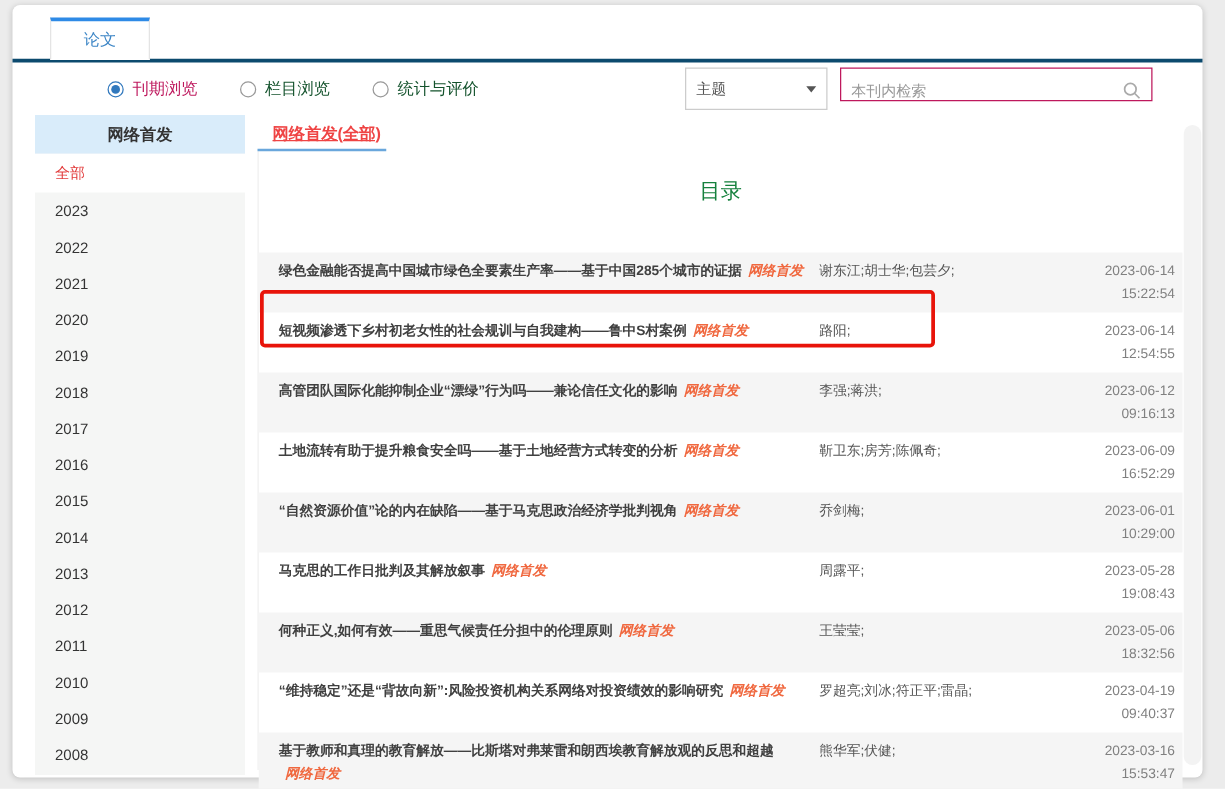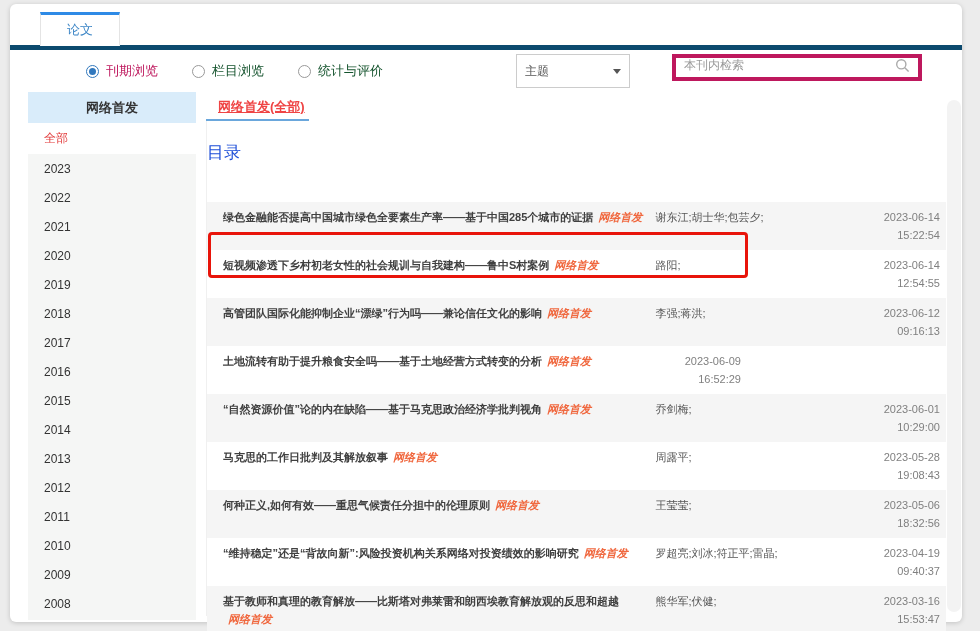--- a/index.html
+++ b/index.html
@@ -16,21 +16,21 @@
     width: 952px;
     height: 618px;
     background: #fff;
     border-radius: 6px;
     box-shadow: 0 1px 5px rgba(0,0,0,0.18);
   }
 
   
   .tabbar {
     position: absolute; left: 0; top: 10px; width: 100%; height: 36px;
-    border-bottom: 5px solid #0c4a6e;
+    border-bottom: 3px solid #0c4a6e;
   }
   .tab {
     position: absolute; left: 30px; bottom: -1px;
     width: 80px; height: 34px;
     background: #fff;
     border-top: 3px solid #2e8ae6;
     border-left: 1px solid #e4e4e4;
     border-right: 1px solid #e4e4e4;
     border-bottom: 1px solid #fff;
     color: #3d86c6; font-size: 13px;
@@ -60,22 +60,22 @@
     width: 114px; height: 27px; border: 1px solid #ccc; background: #fff;
     display: flex; align-items: center; padding: 16px 8px; font-size: 12px; color: #555;
     cursor: pointer;
   }
   .select .arrow {
     margin-left: auto; width: 0; height: 0;
     border-left: 4px solid transparent; border-right: 4px solid transparent;
     border-top: 5px solid #555;
   }
   .search-box {
-    width: 250px; height: 27px; border: 4px solid #be185d; background: #fff;
-    display: flex; align-items: flex-start; padding: 0 8px; margin-left: 32px;
+    width: 250px; height: 27px; border: 1px solid #be185d; background: #fff;
+    display: flex; align-items: flex-end; padding: 0 8px;
   }
   .search-box input {
     border: none; outline: none; flex: 1; font-size: 12px; color: #333;
     font-family: inherit; background: transparent;
   }
   .search-box input::placeholder { color: #999; }
   .search-box svg { flex: 0 0 auto; cursor: pointer; }
 
   
   .sidebar {
@@ -105,21 +105,21 @@
   }
   .main-tabbar::after {
     content: ""; position: absolute; left: 0; bottom: 0; width: 103px; height: 2px;
     background: #6aa7dc;
   }
   .content {
     border-left: 1px solid #f0f0f0;
     height: 495px; background: #fff;
   }
   .toc-title {
-    text-align: left; color: #1d4ed8; font-size: 17px; padding-top: 20px;
+    text-align: center; color: #15803d; font-size: 17px; padding-top: 20px;
   }
   .list { margin-top: 38px; }
   .row {
     display: flex; align-items: flex-start;
     padding: 6px 6px 6px 16px; min-height: 48px;
     font-size: 11px; line-height: 18px; cursor: pointer;
   }
   .row:nth-child(odd) { background: #f5f5f5; }
   .row .title-cell { width: 433px; padding-right: 6px; color: #404040; font-weight: bold; }
   .row .title-cell .tag {
@@ -235,20 +235,21 @@
           <div class="title-cell"><span>高管团队国际化能抑制企业“漂绿”行为吗——兼论信任文化的影响</span><span class="tag">网络首发</span></div>
           <div class="authors">李强;蒋洪;</div>
           <div class="date-cell">
               <span>2023-06-12</span>
               <span>09:16:13</span>
             </div>
         </div>
 
         <div class="row">
           <div class="title-cell"><span>土地流转有助于提升粮食安全吗——基于土地经营方式转变的分析</span><span class="tag">网络首发</span></div>
+          <div class="authors">靳卫东;房芳;陈佩奇;</div>
           <div class="date-cell">
               <span>2023-06-09</span>
               <span>16:52:29</span>
             </div>
         </div>
 
         <div class="row">
           <div class="title-cell"><span>“自然资源价值”论的内在缺陷——基于马克思政治经济学批判视角</span><span class="tag">网络首发</span></div>
           <div class="authors">乔剑梅;</div>
           <div class="date-cell">

